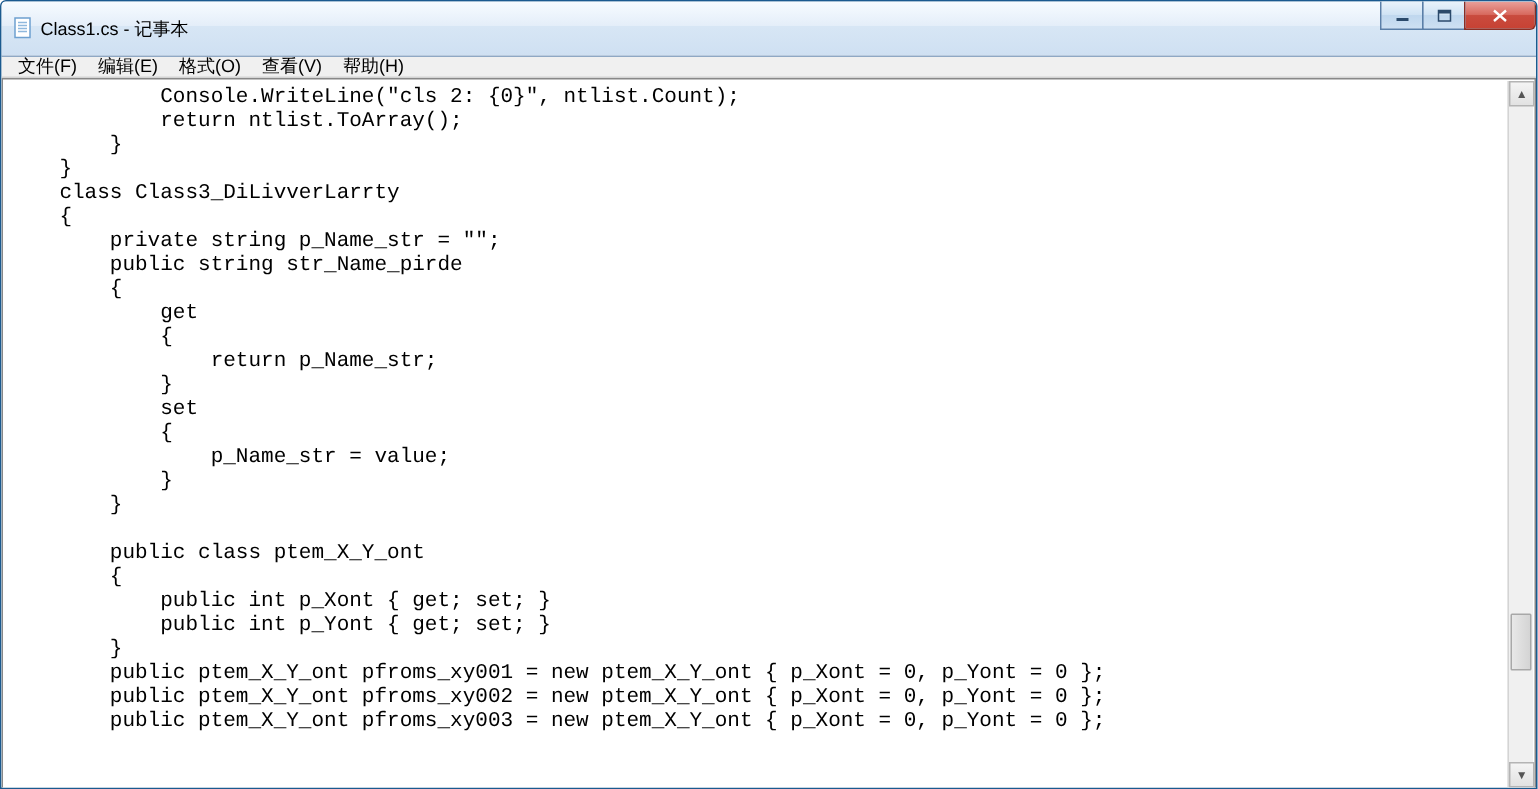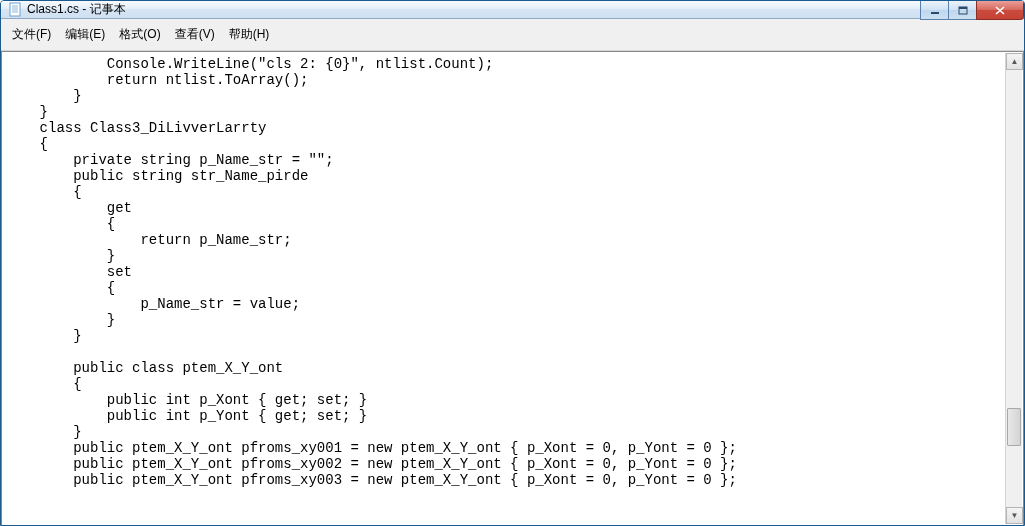--- a/index.html
+++ b/index.html
@@ -5,21 +5,21 @@
 * { margin:0; padding:0; box-sizing:border-box; }
 body {
   font-family:"Microsoft YaHei","Segoe UI",Tahoma,sans-serif;
   background:#fff;
   width:1025px; height:526px;
   overflow:hidden;
   border:1px solid #1b5a8f;
   border-radius:4px 4px 0 0;
 }
 .titlebar {
-  height:18px;
+  height:37px;
   background:linear-gradient(to bottom,#f7fbff 0%,#e4eef9 45%,#d7e6f5 46%,#cfe0f2 100%);
   border-bottom:1px solid #8fa8c4;
   display:flex; align-items:center;
   padding-left:6px;
   position:relative;
   text-align:center;
 }
 .file-icon {
   width:16px; height:16px;
   margin-right:4px;
@@ -39,21 +39,21 @@
 }
 .wbtn.close {
   width:48px;
   background:linear-gradient(to bottom,#e9a09a 0%,#d86a5f 48%,#c94b3e 52%,#c74234 100%);
   color:#fff;
   border-color:#8a2e24;
   border-radius:0 0 4px 0;
 }
 .wbtn svg { width:10px; height:9px; }
 .menubar {
-  height:32px;
+  height:14px;
   background:#f0f0f0;
   border-bottom:1px solid #d4d4d4;
   display:flex; align-items:center;
   padding-left:4px;
   font-size:12px;
 }
 .menu-item { padding:1px 7px; cursor:default; }
 .client {
   position:relative;
   height:475px;

